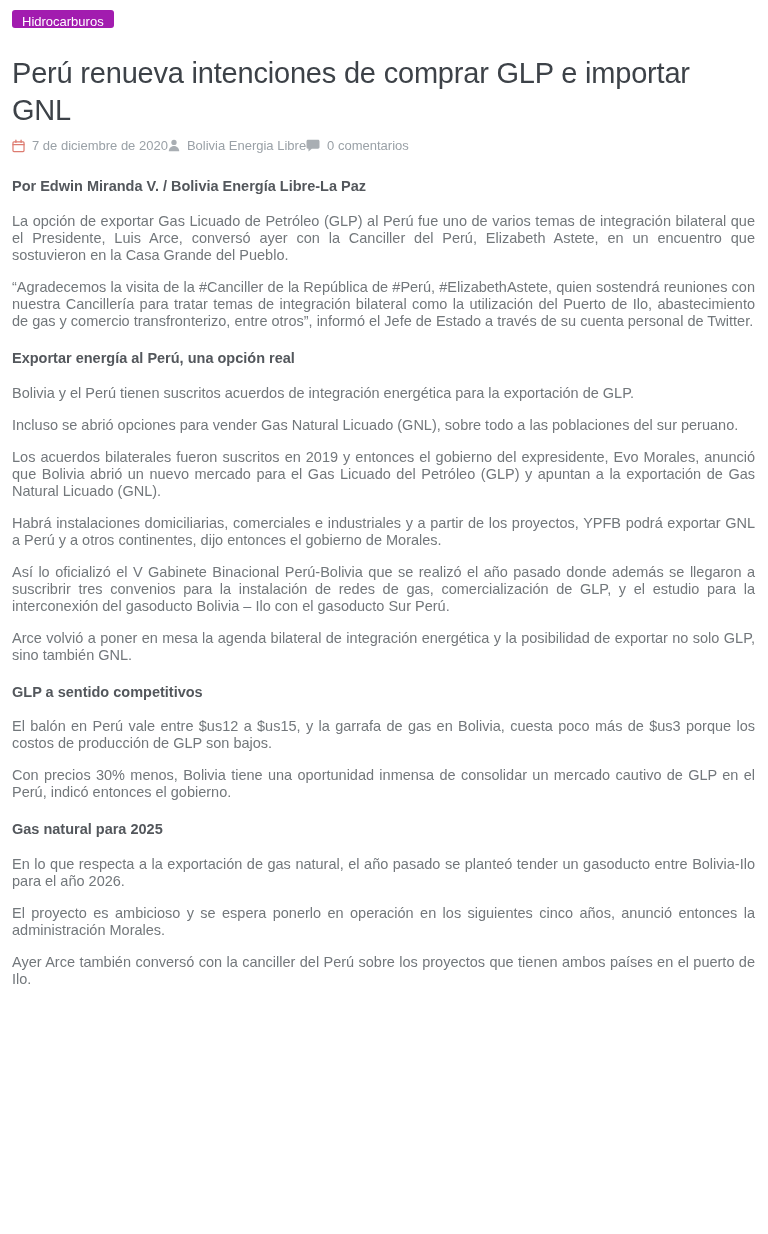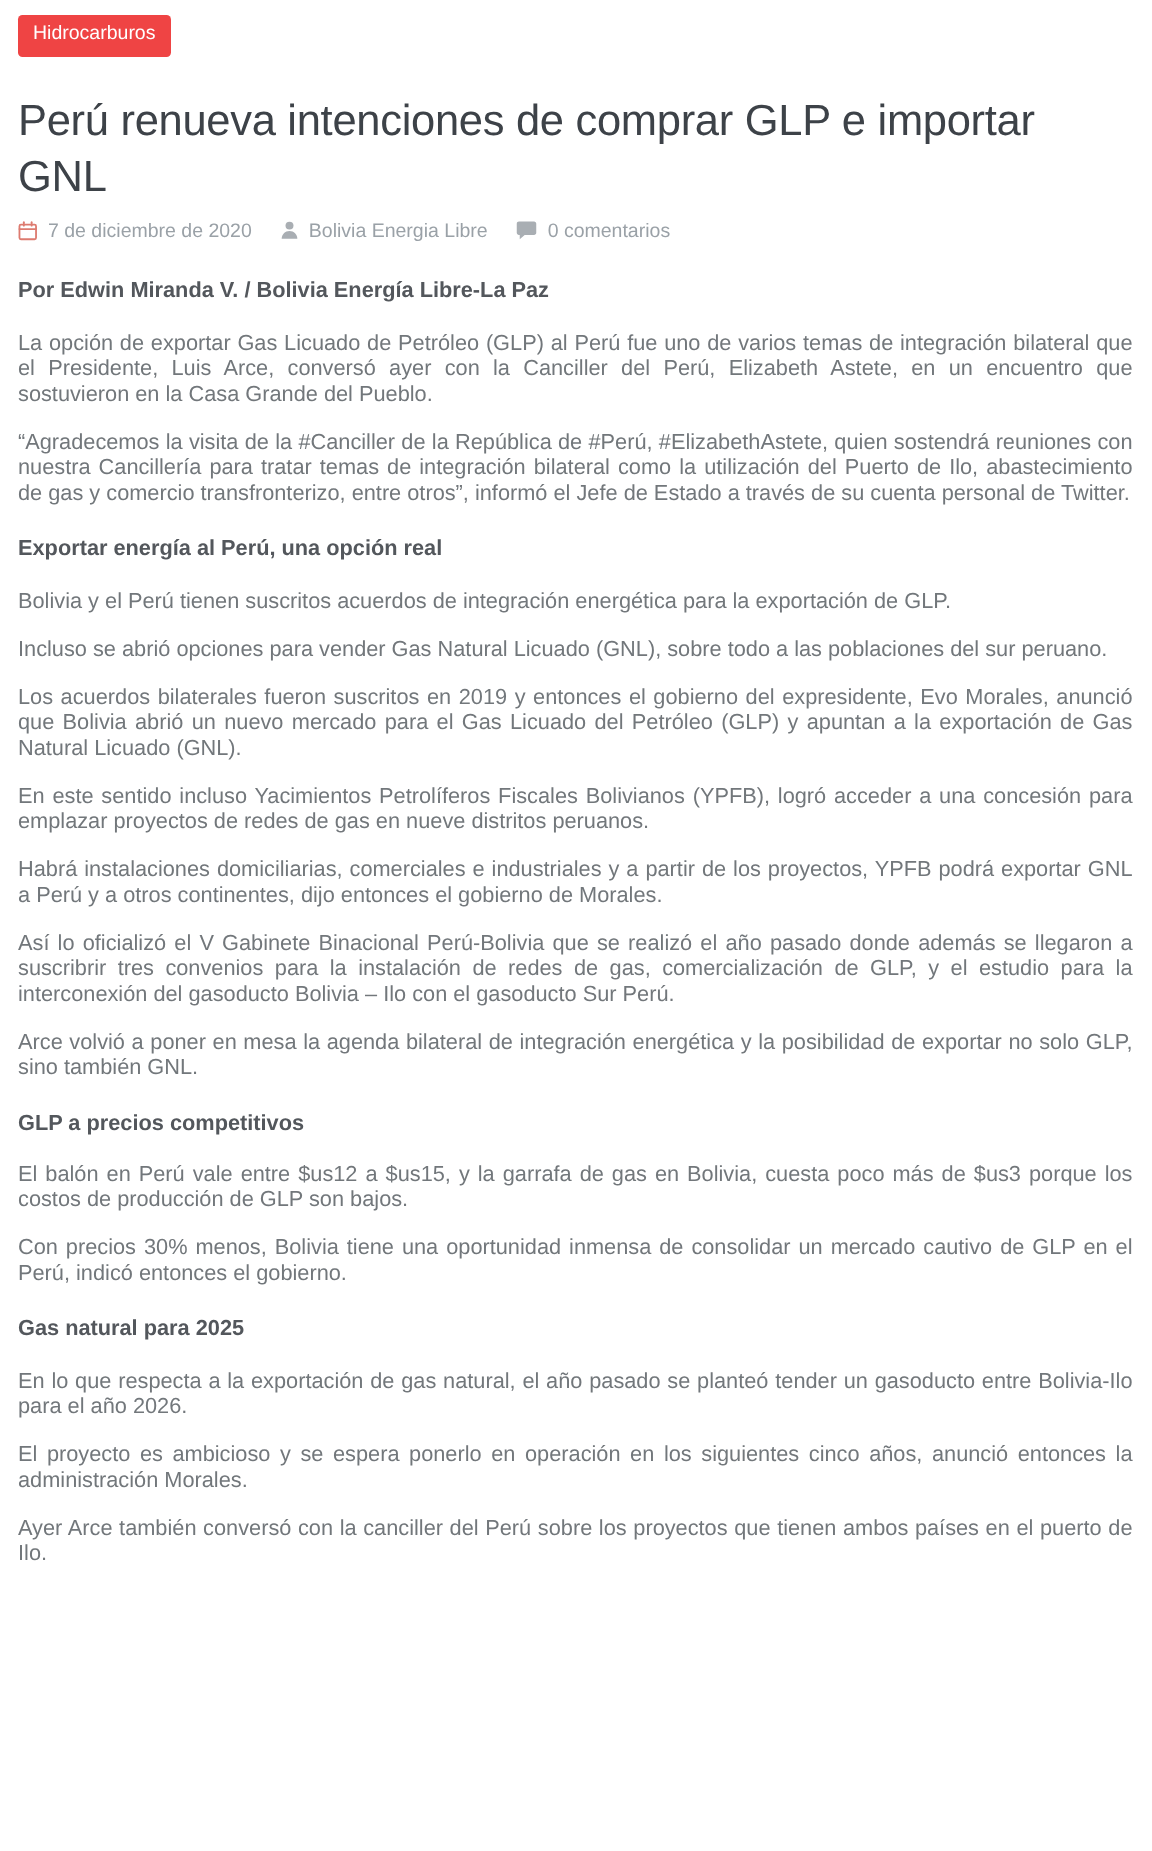--- a/index.html
+++ b/index.html
@@ -9,41 +9,40 @@
     font-family: "Liberation Sans", "DejaVu Sans", sans-serif;
     width: 768px;
   }
   .page {
     width: 768px;
     min-height: 1234px;
     padding: 10px 13px 20px 12px;
   }
   .tag {
     display: inline-block;
-    background: #ef4444;
+    background: #a21caf;
     color: #ffffff;
     font-size: 13px;
     line-height: 1;
-    padding: 5px 10px 10px;
+    padding: 5px 10px 0;
     border-radius: 3px;
     text-decoration: none;
     cursor: pointer;
   }
   h1.title {
     font-size: 29px;
     font-weight: 400;
     color: #3d4248;
     line-height: 1.28;
     letter-spacing: -0.2px;
     margin: 25px 0 9px;
   }
   .meta {
     display: flex;
     align-items: center;
-    gap: 19px;
     color: #9aa1a7;
     font-size: 13px;
     margin: 0 0 2px;
   }
   .meta-item {
     display: inline-flex;
     align-items: center;
     gap: 7px;
     cursor: pointer;
   }
@@ -116,25 +115,24 @@
 
   <p class="byline">Por Edwin Miranda V. / Bolivia Energía Libre-La Paz</p>
 
   <div class="article-body" id="article-body">
       <p class="para">La opción de exportar Gas Licuado de Petróleo (GLP) al Perú fue uno de varios temas de integración bilateral que el Presidente, Luis Arce, conversó ayer con la Canciller del Perú, Elizabeth Astete, en un encuentro que sostuvieron en la Casa Grande del Pueblo.</p>
       <p class="para">“Agradecemos la visita de la #Canciller de la República de #Perú, #ElizabethAstete, quien sostendrá reuniones con nuestra Cancillería para tratar temas de integración bilateral como la utilización del Puerto de Ilo, abastecimiento de gas y comercio transfronterizo, entre otros”, informó el Jefe de Estado a través de su cuenta personal de Twitter.</p>
       <h2 class="section-heading">Exportar energía al Perú, una opción real</h2>
       <p class="para">Bolivia y el Perú tienen suscritos acuerdos de integración energética para la exportación de GLP.</p>
       <p class="para">Incluso se abrió opciones para vender Gas Natural Licuado (GNL), sobre todo a las poblaciones del sur peruano.</p>
       <p class="para">Los acuerdos bilaterales fueron suscritos en 2019 y entonces el gobierno del expresidente, Evo Morales, anunció que Bolivia abrió un nuevo mercado para el Gas Licuado del Petróleo (GLP) y apuntan a la exportación de Gas Natural Licuado (GNL).</p>
-      <p class="para">En este sentido incluso Yacimientos Petrolíferos Fiscales Bolivianos (YPFB), logró acceder a una concesión para emplazar proyectos de redes de gas en nueve distritos peruanos.</p>
       <p class="para">Habrá instalaciones domiciliarias, comerciales e industriales y a partir de los proyectos, YPFB podrá exportar GNL a Perú y a otros continentes, dijo entonces el gobierno de Morales.</p>
       <p class="para">Así lo oficializó el V Gabinete Binacional Perú-Bolivia que se realizó el año pasado donde además se llegaron a suscribrir tres convenios para la instalación de redes de gas, comercialización de GLP, y el estudio para la interconexión del gasoducto Bolivia – Ilo con el gasoducto Sur Perú.</p>
       <p class="para">Arce volvió a poner en mesa la agenda bilateral de integración energética y la posibilidad de exportar no solo GLP, sino también GNL.</p>
-      <h2 class="section-heading">GLP a precios competitivos</h2>
+      <h2 class="section-heading">GLP a sentido competitivos</h2>
       <p class="para"> El balón en Perú vale entre $us12 a $us15, y la garrafa de gas en Bolivia, cuesta poco más de $us3 porque los costos de producción de GLP son bajos.</p>
       <p class="para">Con precios 30% menos, Bolivia tiene una oportunidad inmensa de consolidar un mercado cautivo de GLP en el Perú, indicó entonces el gobierno.</p>
       <h2 class="section-heading">Gas natural para 2025</h2>
       <p class="para">En lo que respecta a la exportación de gas natural, el año pasado se planteó tender un gasoducto entre Bolivia-Ilo para el año 2026.</p>
       <p class="para">El proyecto es ambicioso y se espera ponerlo en operación en los siguientes cinco años, anunció entonces la administración Morales.</p>
       <p class="para">Ayer Arce también conversó con la canciller del Perú sobre los proyectos que tienen ambos países en el puerto de Ilo.</p>
     </div>
 
 </div>
 

